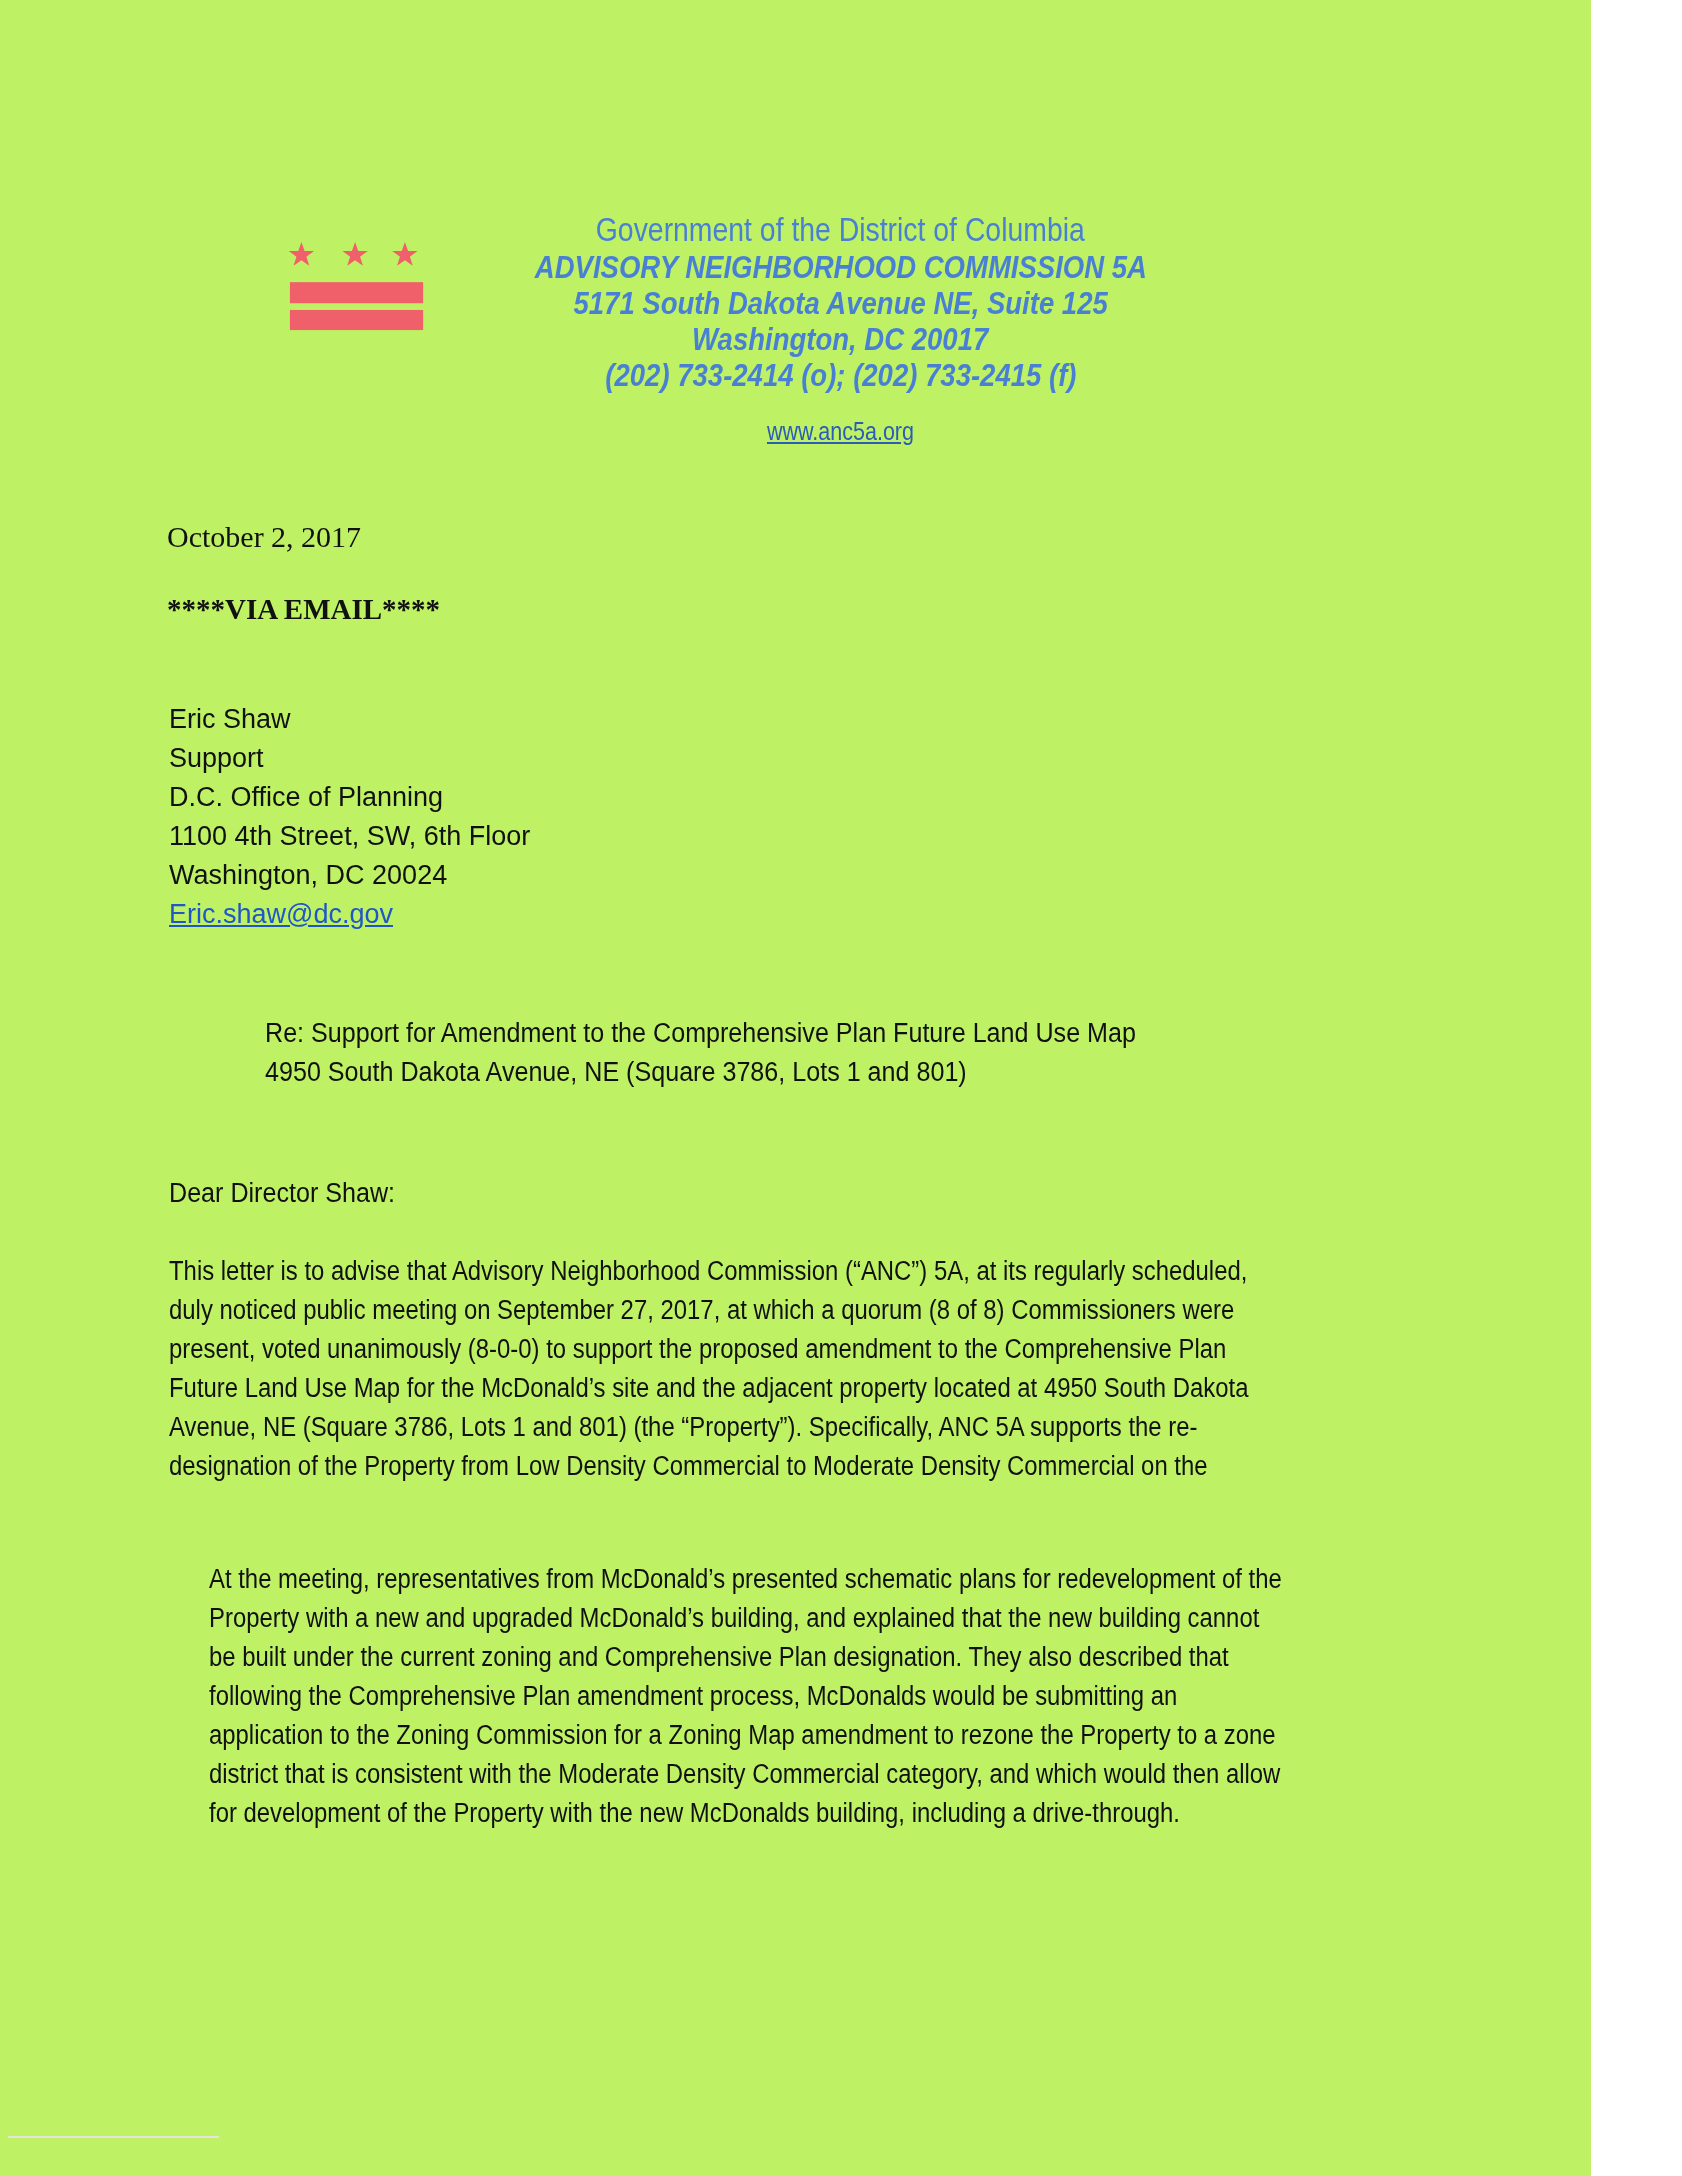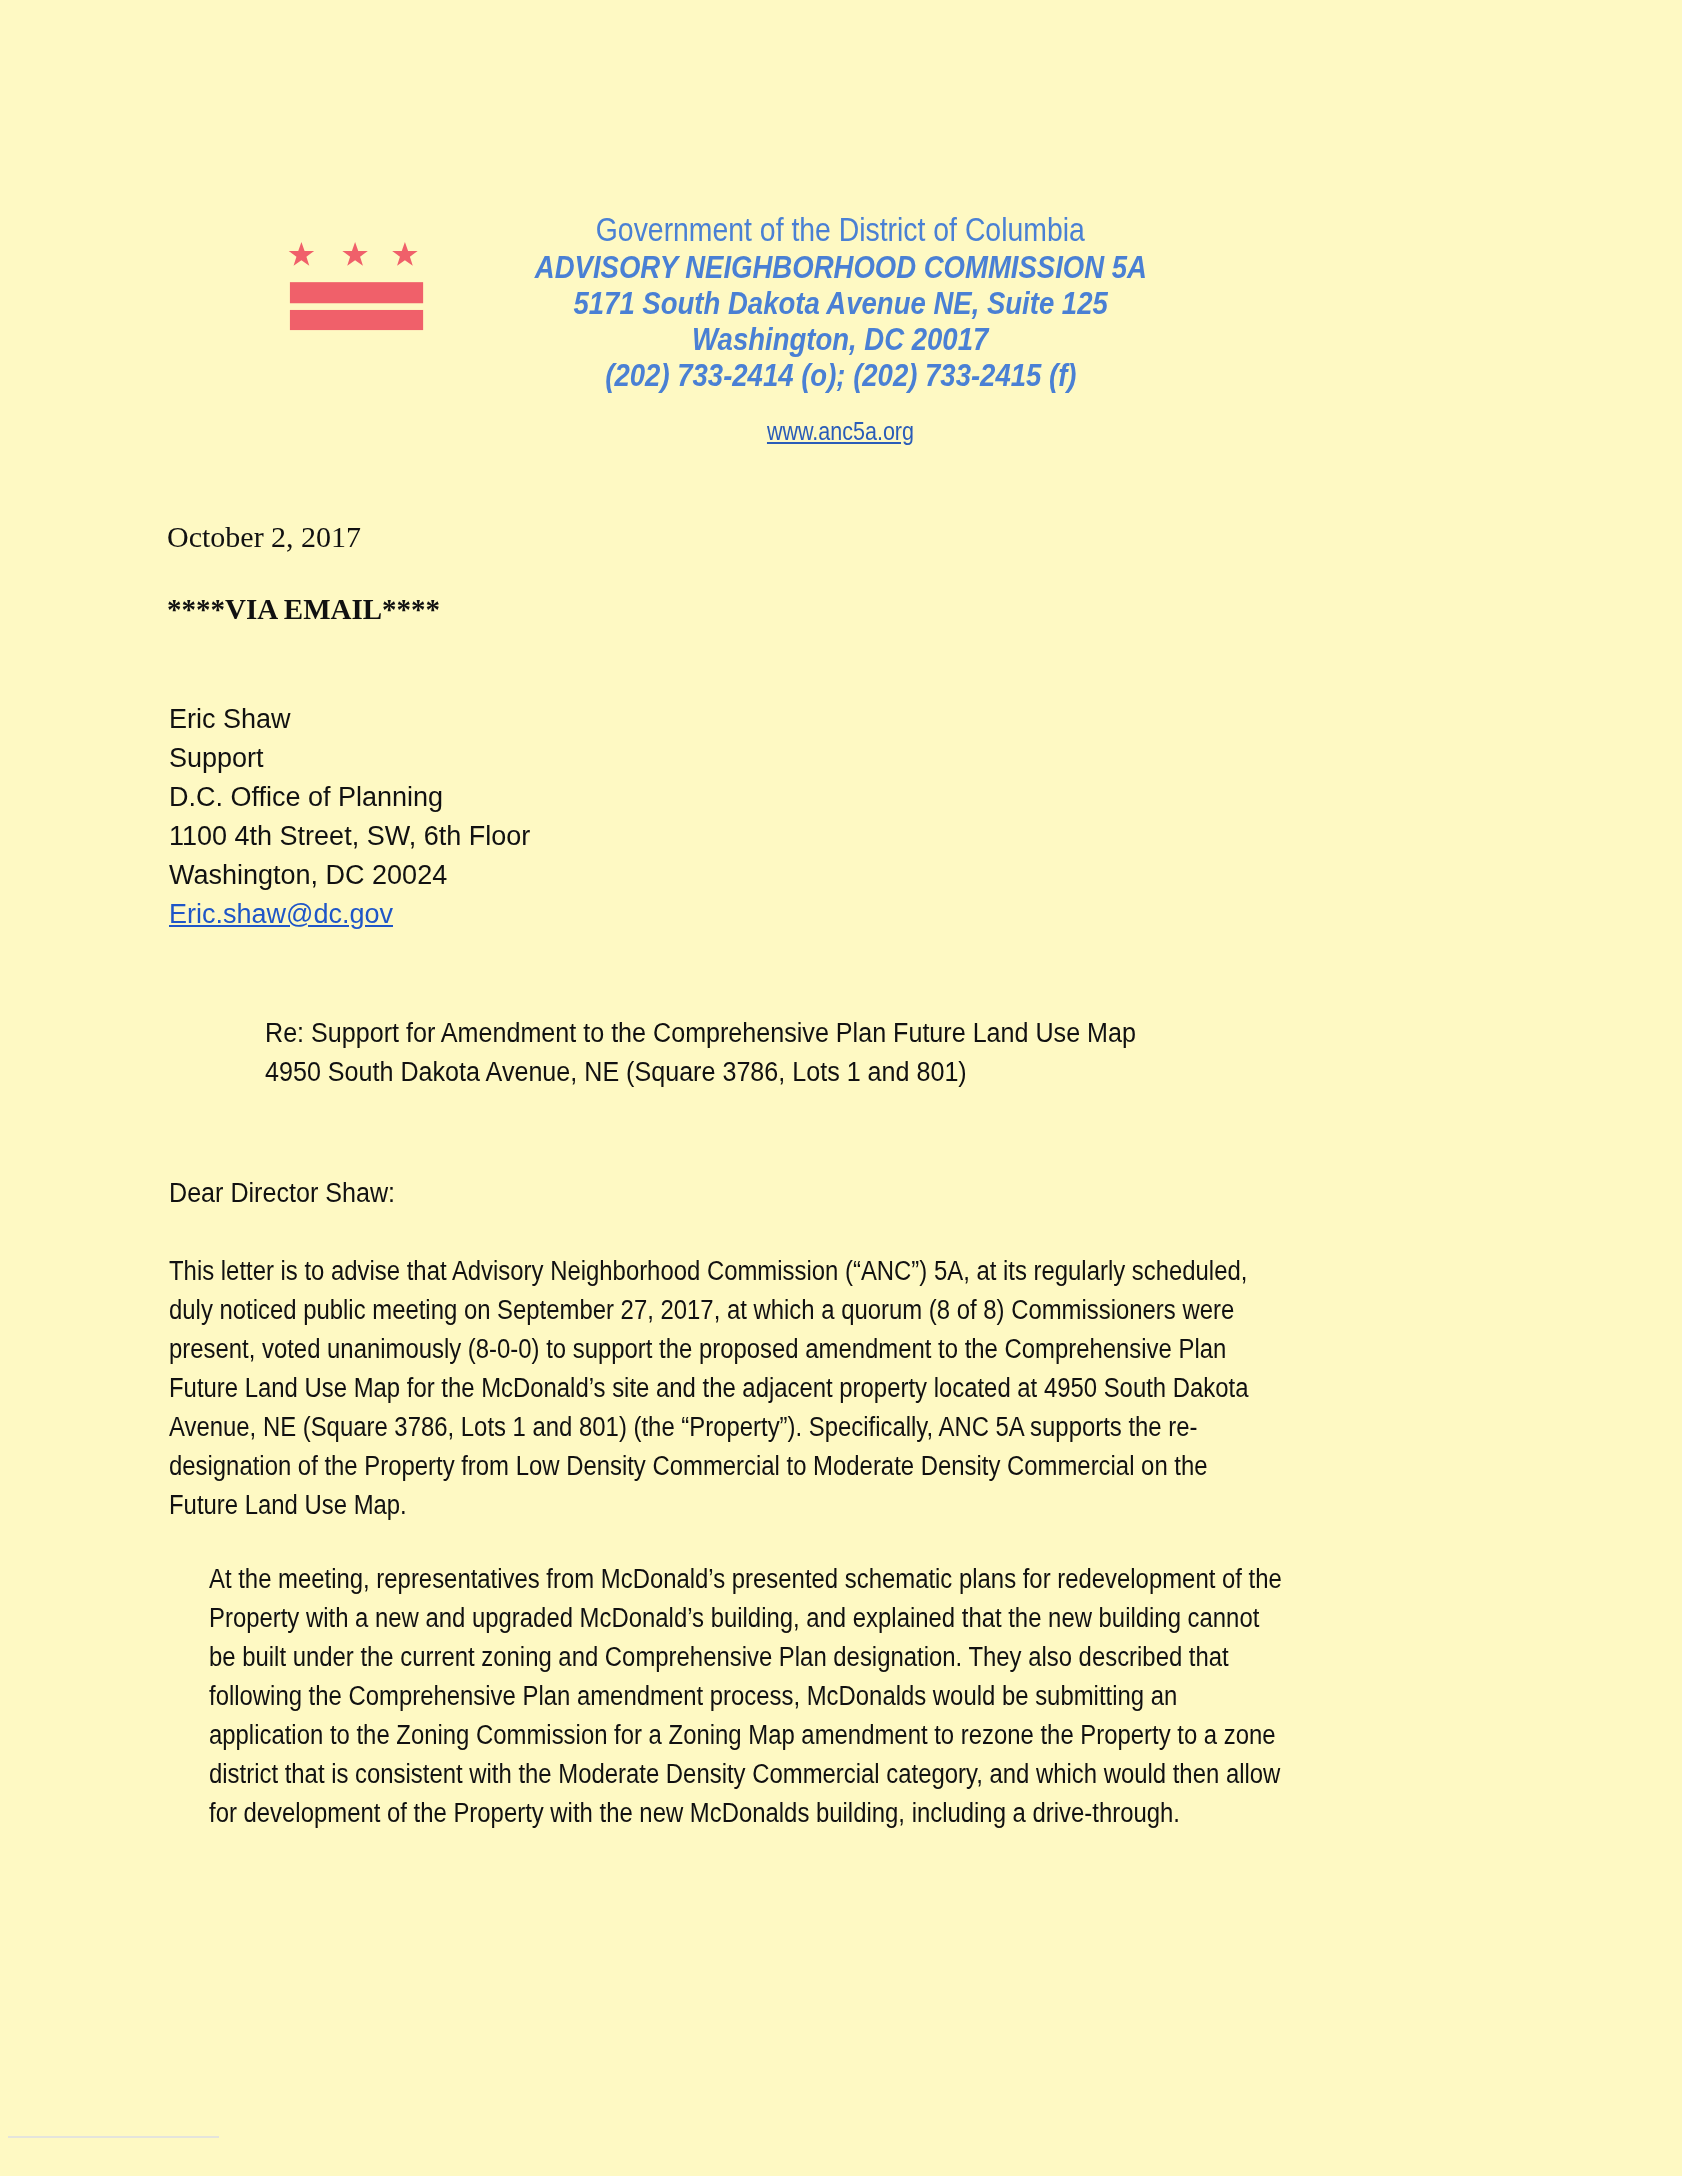--- a/index.html
+++ b/index.html
@@ -1,17 +1,17 @@
 <!DOCTYPE html>
 <html><head>
 <meta charset="utf-8">
 <style>
   html, body { margin: 0; padding: 0; background: #ffffff; }
   body { width: 1682px; height: 2177px; position: relative; overflow: hidden; }
-  .page { position: absolute; left: 0; top: 0; width: 1682px; height: 2177px; background: #fef9c3; }
+  .page { position: absolute; left: 0; top: 0; width: 1554px; height: 2177px; background: #bef264; padding-left: 37px; }
 
   
   .logo { position: absolute; left: 288px; top: 238px; width: 138px; height: 96px; }
   .logo svg { display: block; }
 
   
   .letterhead { position: absolute; left: 456px; width: 769px; top: 211px; text-align: center;
     font-family: "Liberation Sans", sans-serif; color: #4a80d4; }
   .lh-title { font-size: 33px; line-height: 38px; height: 38px; white-space: nowrap; }
   .lh-line { font-size: 32px; font-weight: bold; line-height: 36px; height: 36px; white-space: nowrap; font-style: italic; }
@@ -86,21 +86,20 @@
     <div class="ln"><span class="fit" style="transform:scaleX(0.93)">Dear Director Shaw:</span></div>
   </div>
 
   <div class="block para1 sans">
     <div class="ln"><span class="fit" style="transform:scaleX(0.885)">This letter is to advise that Advisory Neighborhood Commission (“ANC”) 5A, at its regularly scheduled,</span></div>
     <div class="ln"><span class="fit" style="transform:scaleX(0.885)">duly noticed public meeting on September 27, 2017, at which a quorum (8 of 8) Commissioners were</span></div>
     <div class="ln"><span class="fit" style="transform:scaleX(0.885)">present, voted unanimously (8-0-0) to support the proposed amendment to the Comprehensive Plan</span></div>
     <div class="ln"><span class="fit" style="transform:scaleX(0.885)">Future Land Use Map for the McDonald’s site and the adjacent property located at 4950 South Dakota</span></div>
     <div class="ln"><span class="fit" style="transform:scaleX(0.885)">Avenue, NE (Square 3786, Lots 1 and 801) (the “Property”). Specifically, ANC 5A supports the re-</span></div>
     <div class="ln"><span class="fit" style="transform:scaleX(0.885)">designation of the Property from Low Density Commercial to Moderate Density Commercial on the</span></div>
-    <div class="ln"><span class="fit" style="transform:scaleX(0.885)">Future Land Use Map.</span></div>
   </div>
 
   <div class="block para2 sans">
     <div class="ln"><span class="fit" style="transform:scaleX(0.885)">At the meeting, representatives from McDonald’s presented schematic plans for redevelopment of the</span></div>
     <div class="ln"><span class="fit" style="transform:scaleX(0.885)">Property with a new and upgraded McDonald’s building, and explained that the new building cannot</span></div>
     <div class="ln"><span class="fit" style="transform:scaleX(0.885)">be built under the current zoning and Comprehensive Plan designation. They also described that</span></div>
     <div class="ln"><span class="fit" style="transform:scaleX(0.885)">following the Comprehensive Plan amendment process, McDonalds would be submitting an</span></div>
     <div class="ln"><span class="fit" style="transform:scaleX(0.885)">application to the Zoning Commission for a Zoning Map amendment to rezone the Property to a zone</span></div>
     <div class="ln"><span class="fit" style="transform:scaleX(0.885)">district that is consistent with the Moderate Density Commercial category, and which would then allow</span></div>
     <div class="ln"><span class="fit" style="transform:scaleX(0.885)">for development of the Property with the new McDonalds building, including a drive-through.</span></div>

